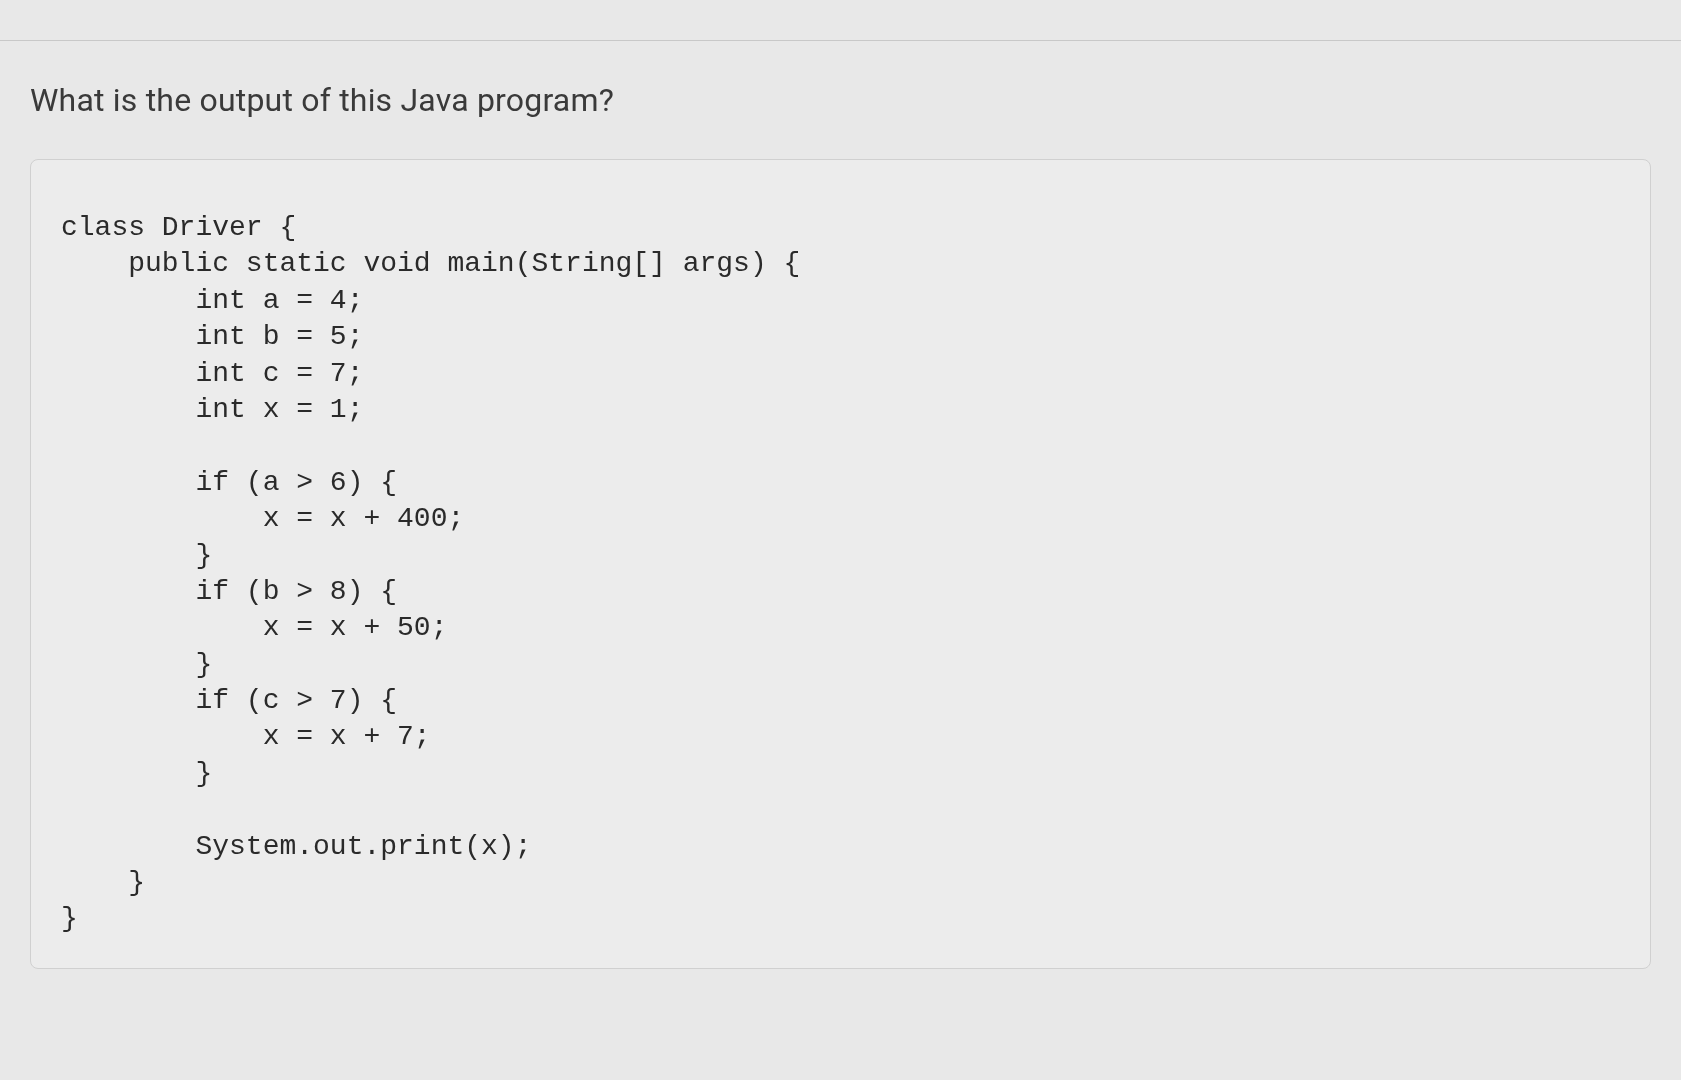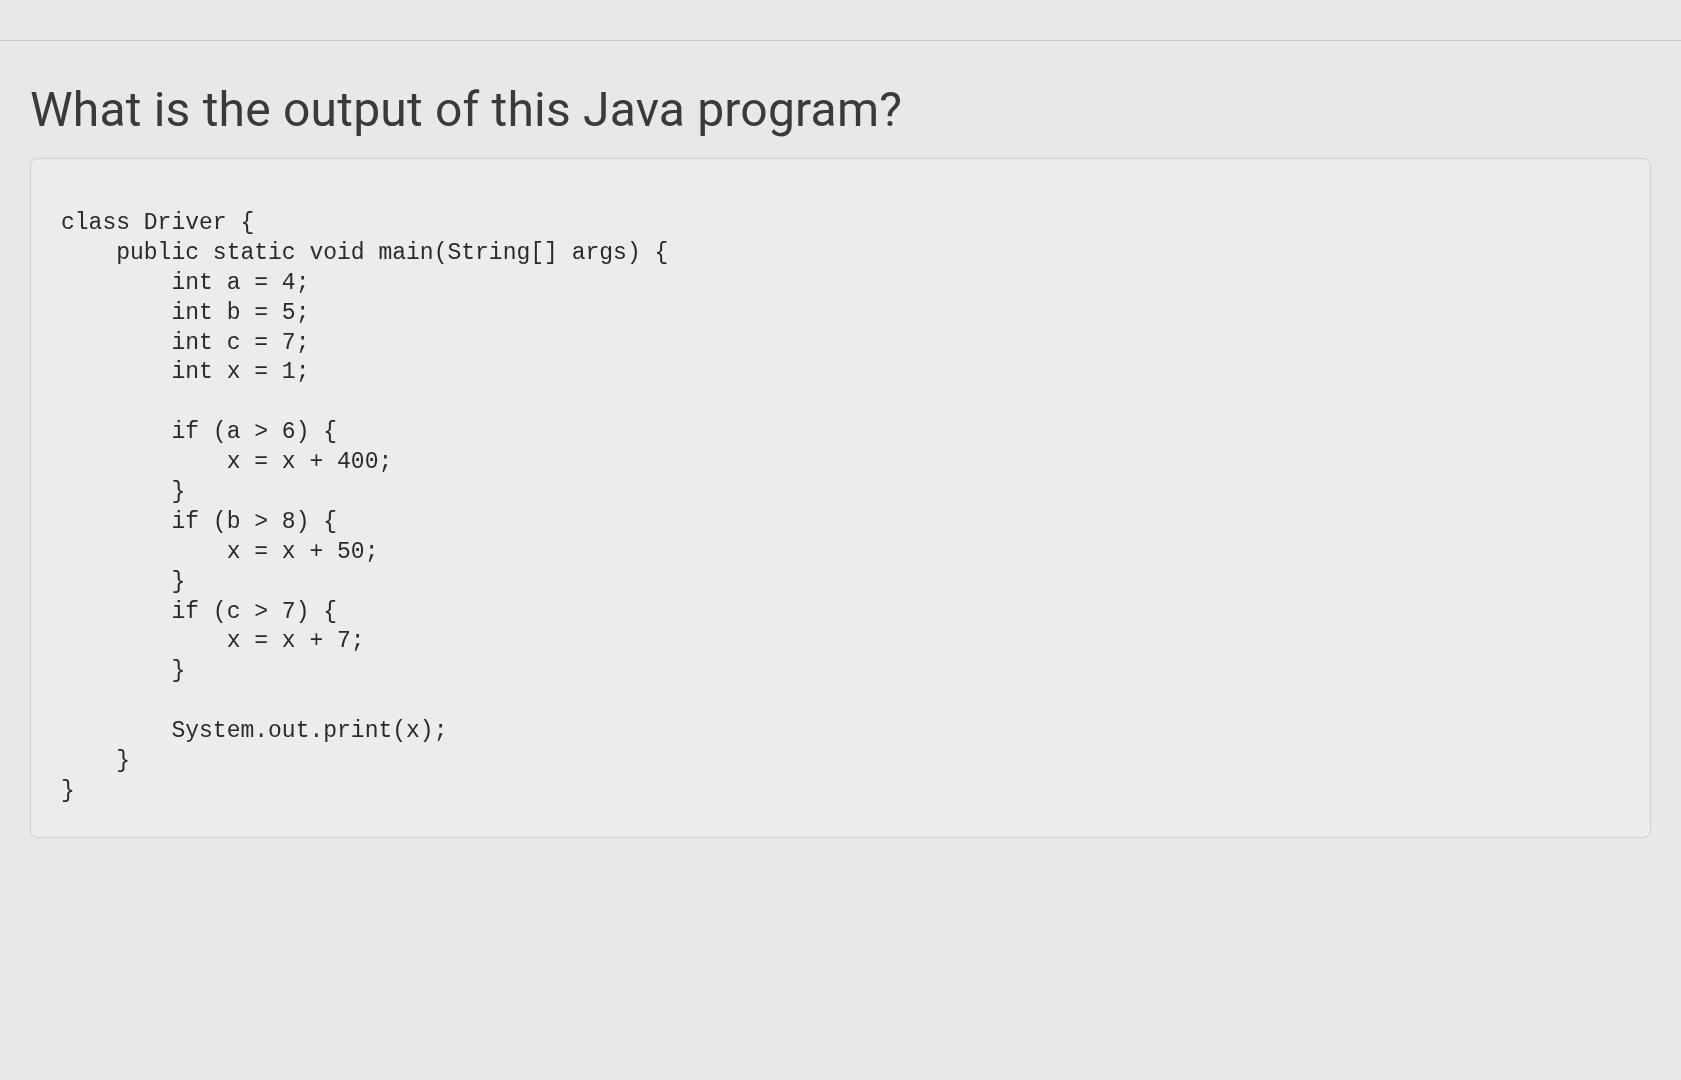--- a/index.html
+++ b/index.html
@@ -16,33 +16,33 @@
       padding-top: 40px;
     }
     .top-divider {
       border-top: 1px solid #c8c8c8;
       margin-bottom: 40px;
     }
     .question-container {
       padding: 0 30px;
     }
     .question-text {
-      font-size: 48px;
+      font-size: 32px;
       color: #3a3a3a;
       font-weight: 400;
-      margin-bottom: 20px;
+      margin-bottom: 40px;
       letter-spacing: 0.2px;
     }
     .code-block {
       background: #ececec;
       border: 1px solid #d0d0d0;
       border-radius: 8px;
       padding: 50px 30px 30px 30px;
       font-family: "Consolas", "Monaco", "Courier New", monospace;
-      font-size: 23px;
+      font-size: 28px;
       line-height: 1.3;
       color: #2a2a2a;
       white-space: pre;
     }
   </style>
 </head>
 <body>
 
 <div class="top-divider"></div>
 

